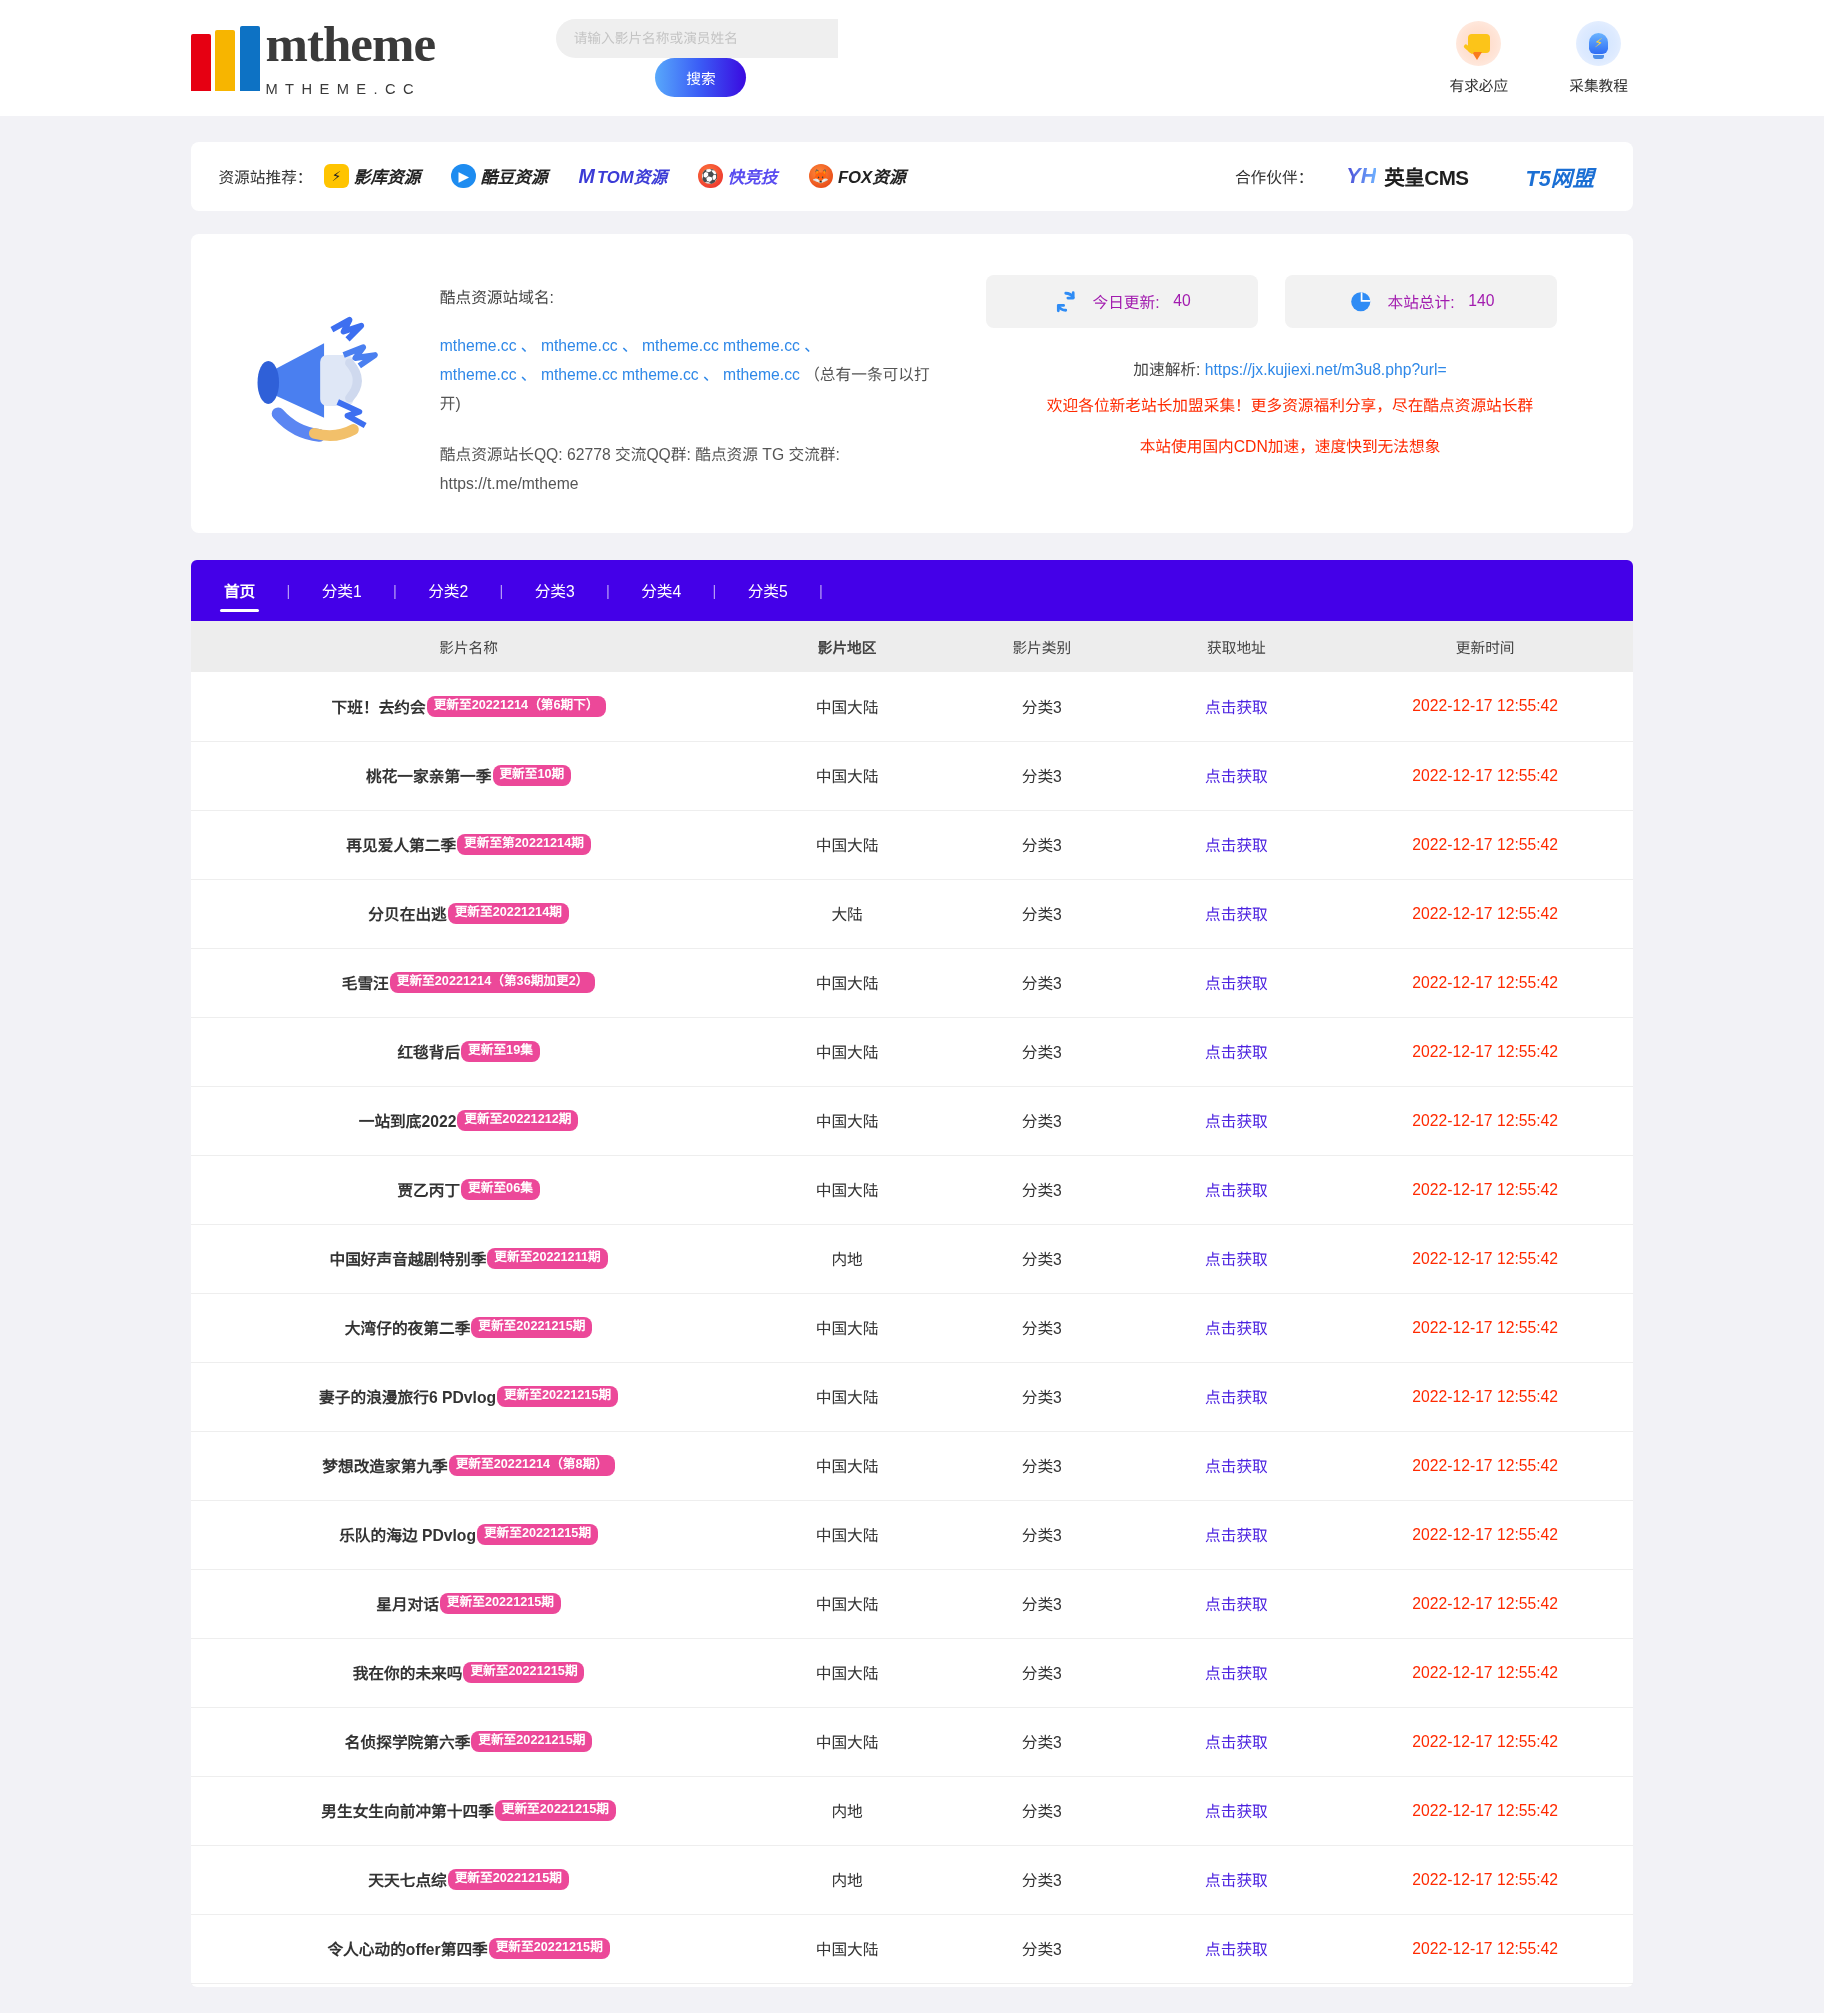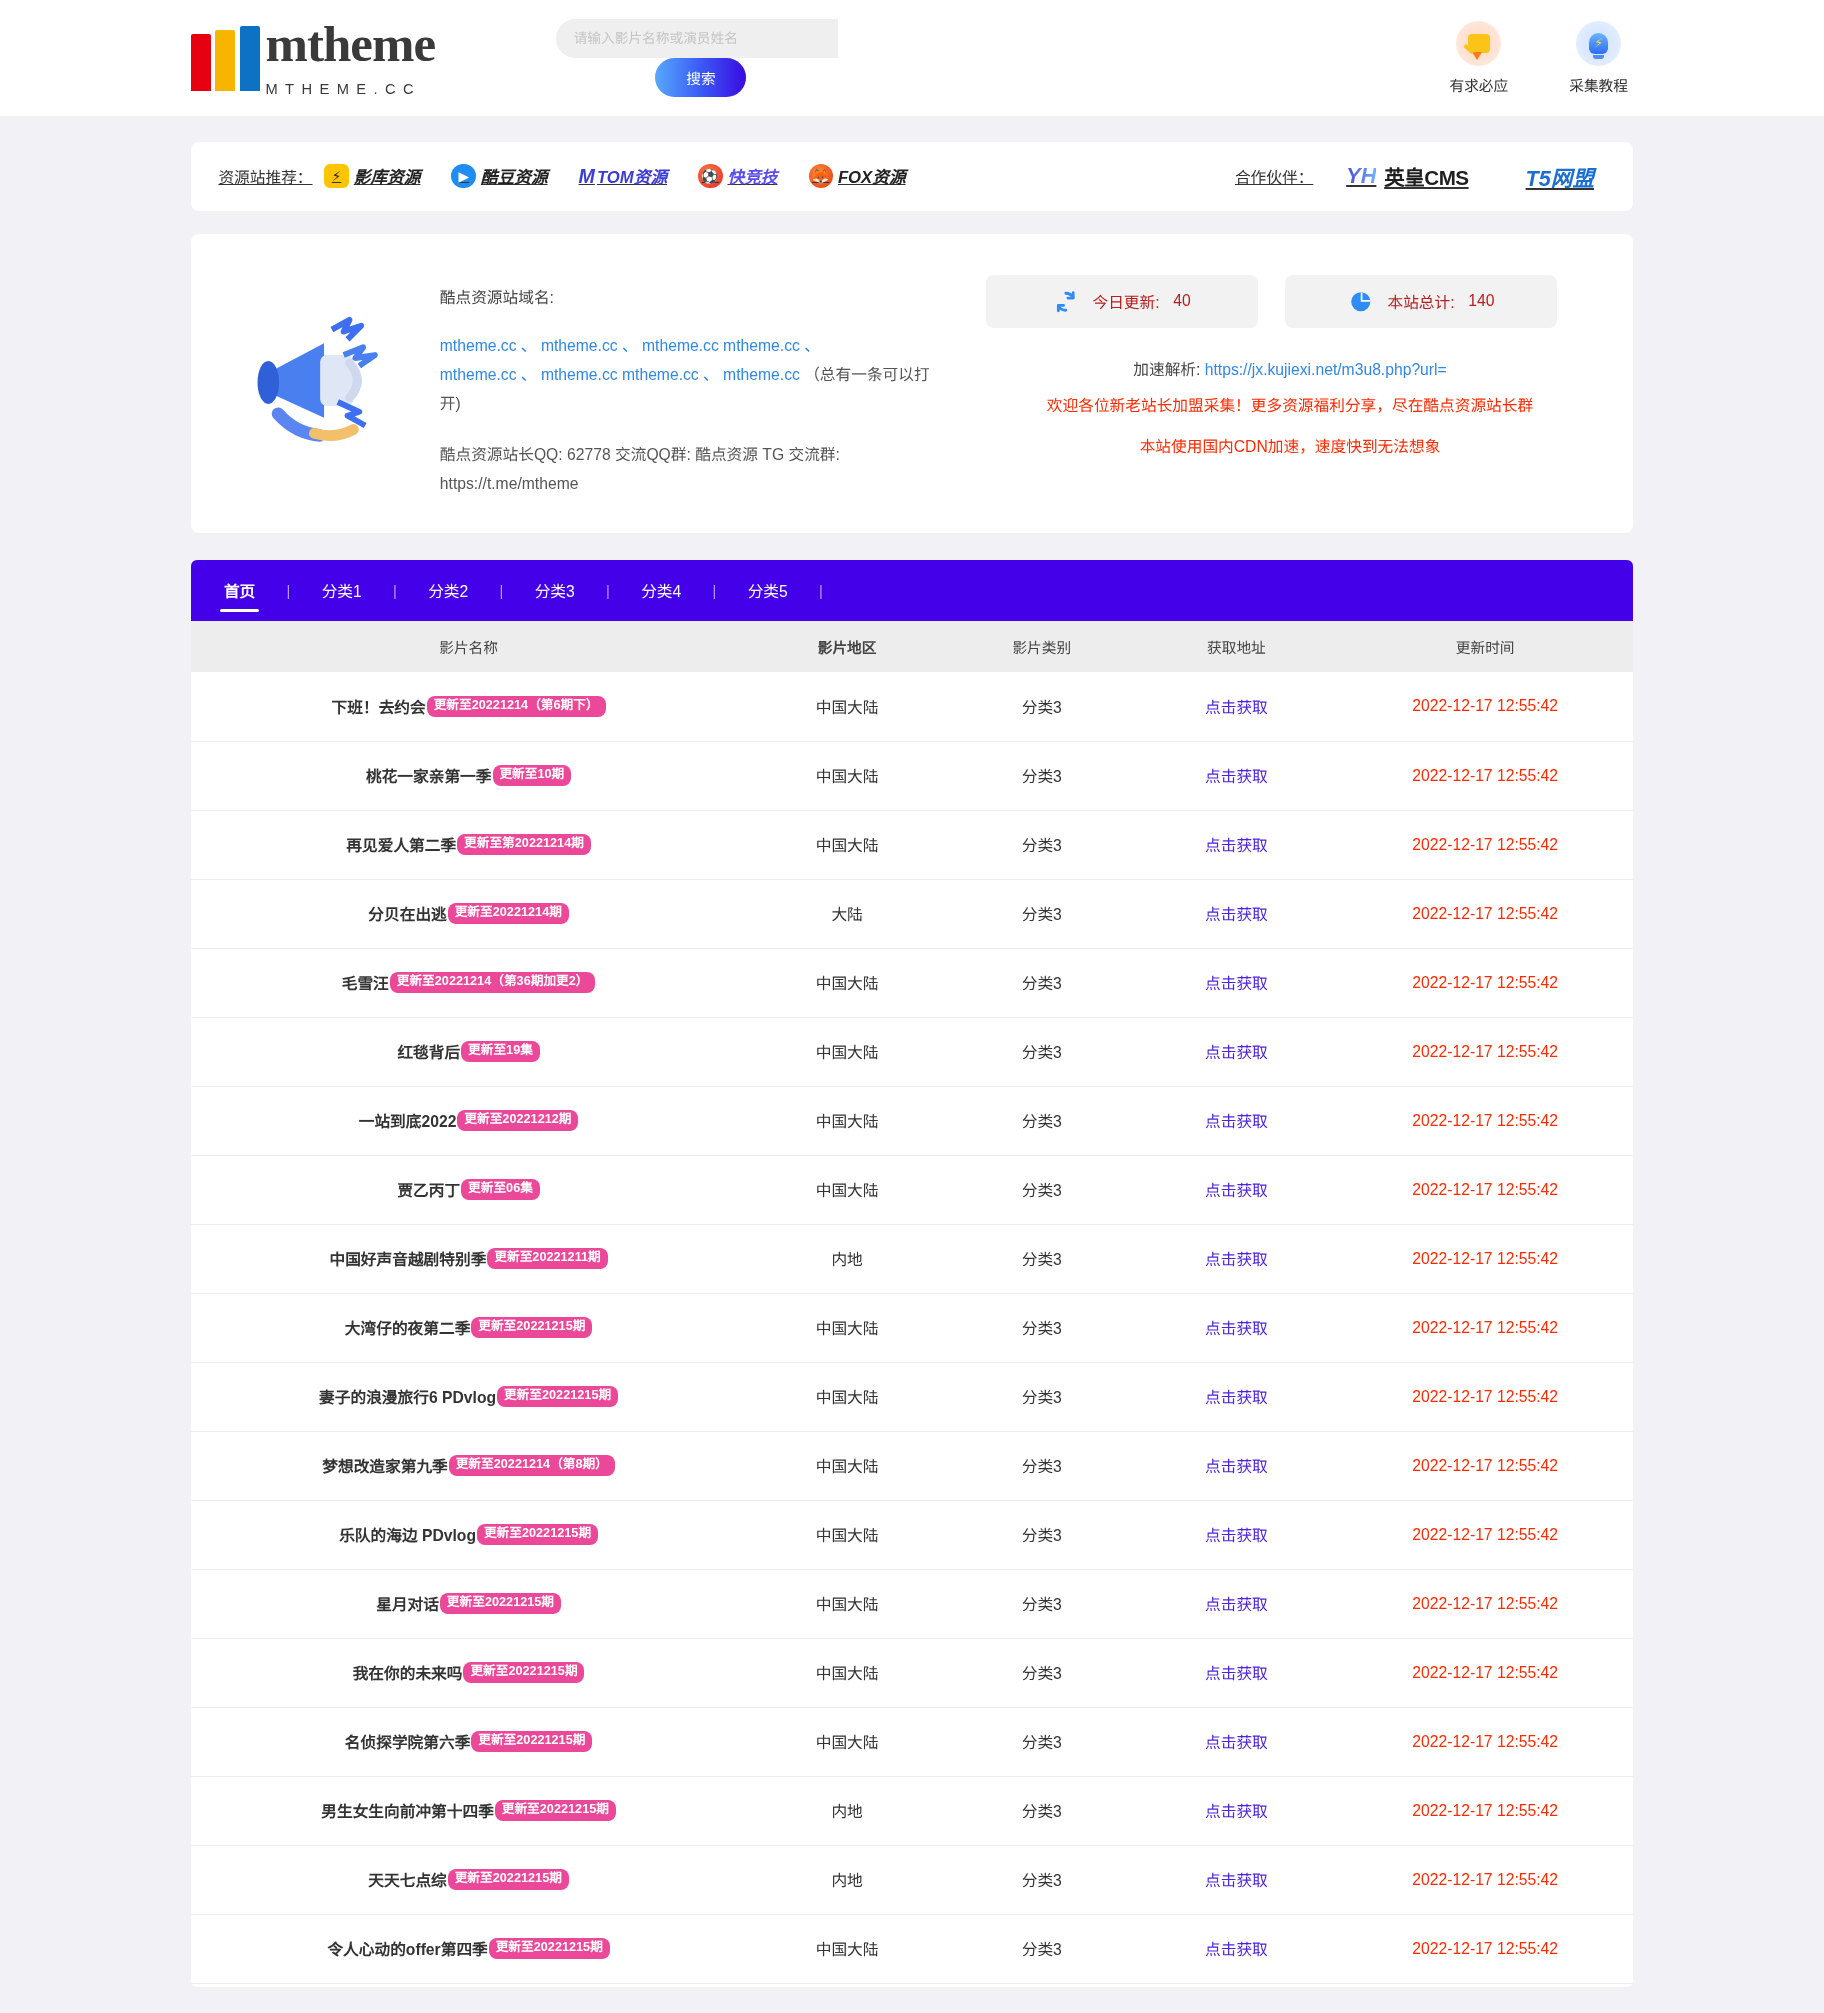--- a/index.html
+++ b/index.html
@@ -93,21 +93,20 @@
 
   
   .card {
     background: #fff; border-radius: 7.8px; margin: 0 191px;
   }
 
   
   .partners {
     margin-top: 25.5px; height: 69px; display: flex; align-items: center;
     padding: 0 39px 0 27.4px;
-    text-decoration: underline;
   }
   .partners-label { font-size: 15.7px; color: #333; margin-right: 11.8px; white-space: nowrap; }
   .plogo { display: flex; align-items: center; margin-right: 31px; cursor: pointer; }
   .plogo-badge {
     width: 24.5px; height: 24.5px; border-radius: 5.9px; margin-right: 4.9px;
     display: flex; align-items: center; justify-content: center;
     font-size: 13.7px; color: #fff; font-weight: 700;
   }
   .plogo-badge.yk { background: #ffc400; color:#222; }
   .plogo-badge.kd { background: #1e8cf0; border-radius: 50%; }
@@ -139,21 +138,21 @@
   .ann-domains .note { color: #555; }
   .ann-contact { font-size: 15.7px; line-height: 29px; color: #555; }
 
   .ann-right { flex: 1; padding-top: 11.8px; padding-left: 37px; }
   .stat-row { display: flex; gap: 27.4px; }
   .stat-box {
     background: #f2f2f2; border-radius: 7.8px; height: 53px; width: 272px;
     display: flex; align-items: center; justify-content: center; gap: 13.7px;
   }
   .stat-icon { width: 25.5px; height: 25.5px; flex: none; }
-  .stat-text { font-size: 15.7px; color: #b91c1c; }
+  .stat-text { font-size: 15.7px; color: #a21caf; }
   .jiexi { text-align: center; margin-top: 29px; font-size: 15.7px; color: #444; }
   .jiexi a { color: #2f88e8; text-decoration: none; }
   .redline { text-align: center; color: #ff2a00; font-size: 15.7px; line-height: 26.5px; margin-top: 13.7px; }
 
   
   .nav {
     margin: 27.4px 191px 0; background: #4400e8; border-radius: 5.9px 5.9px 0 0;
     height: 61px; display: flex; align-items: center; padding-left: 29px;
   }
   .nav-item {

